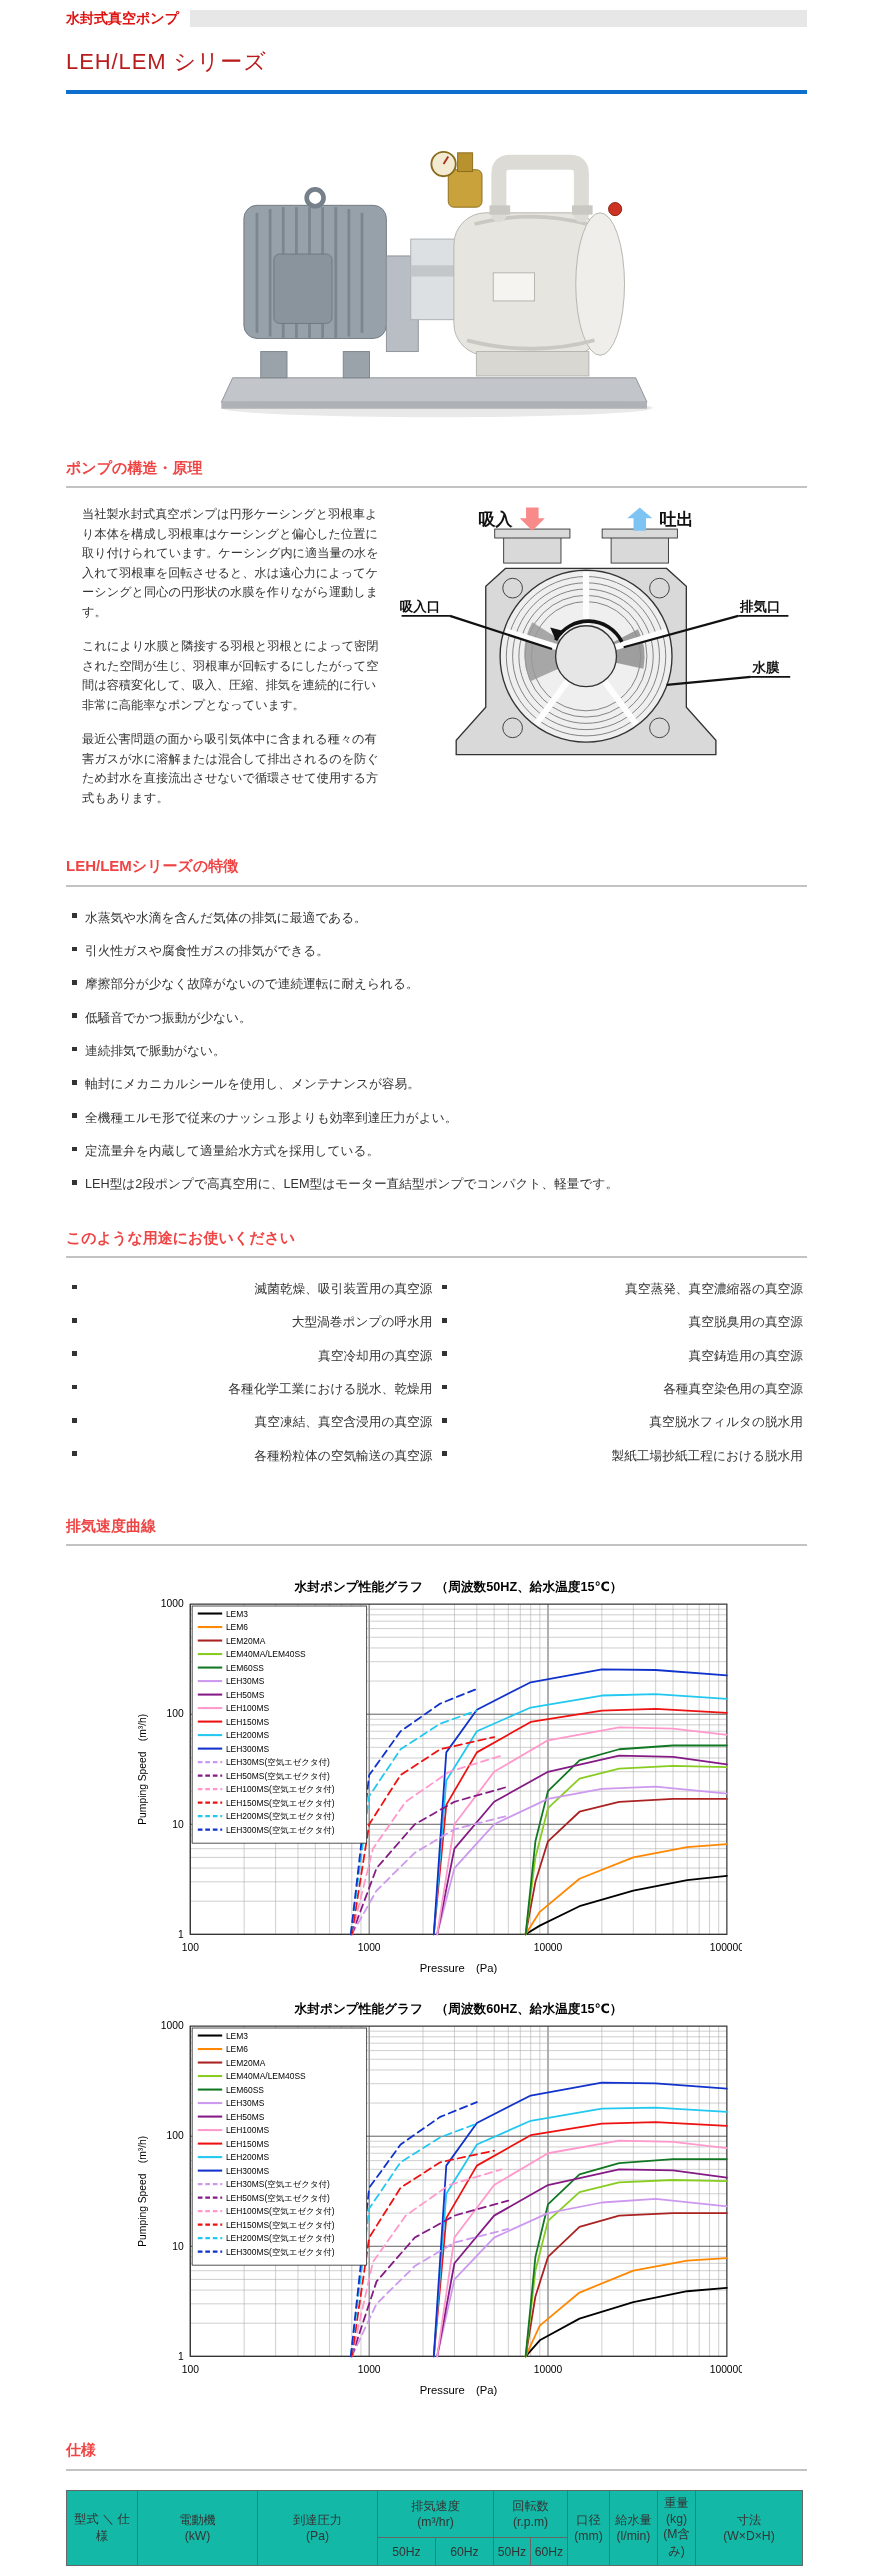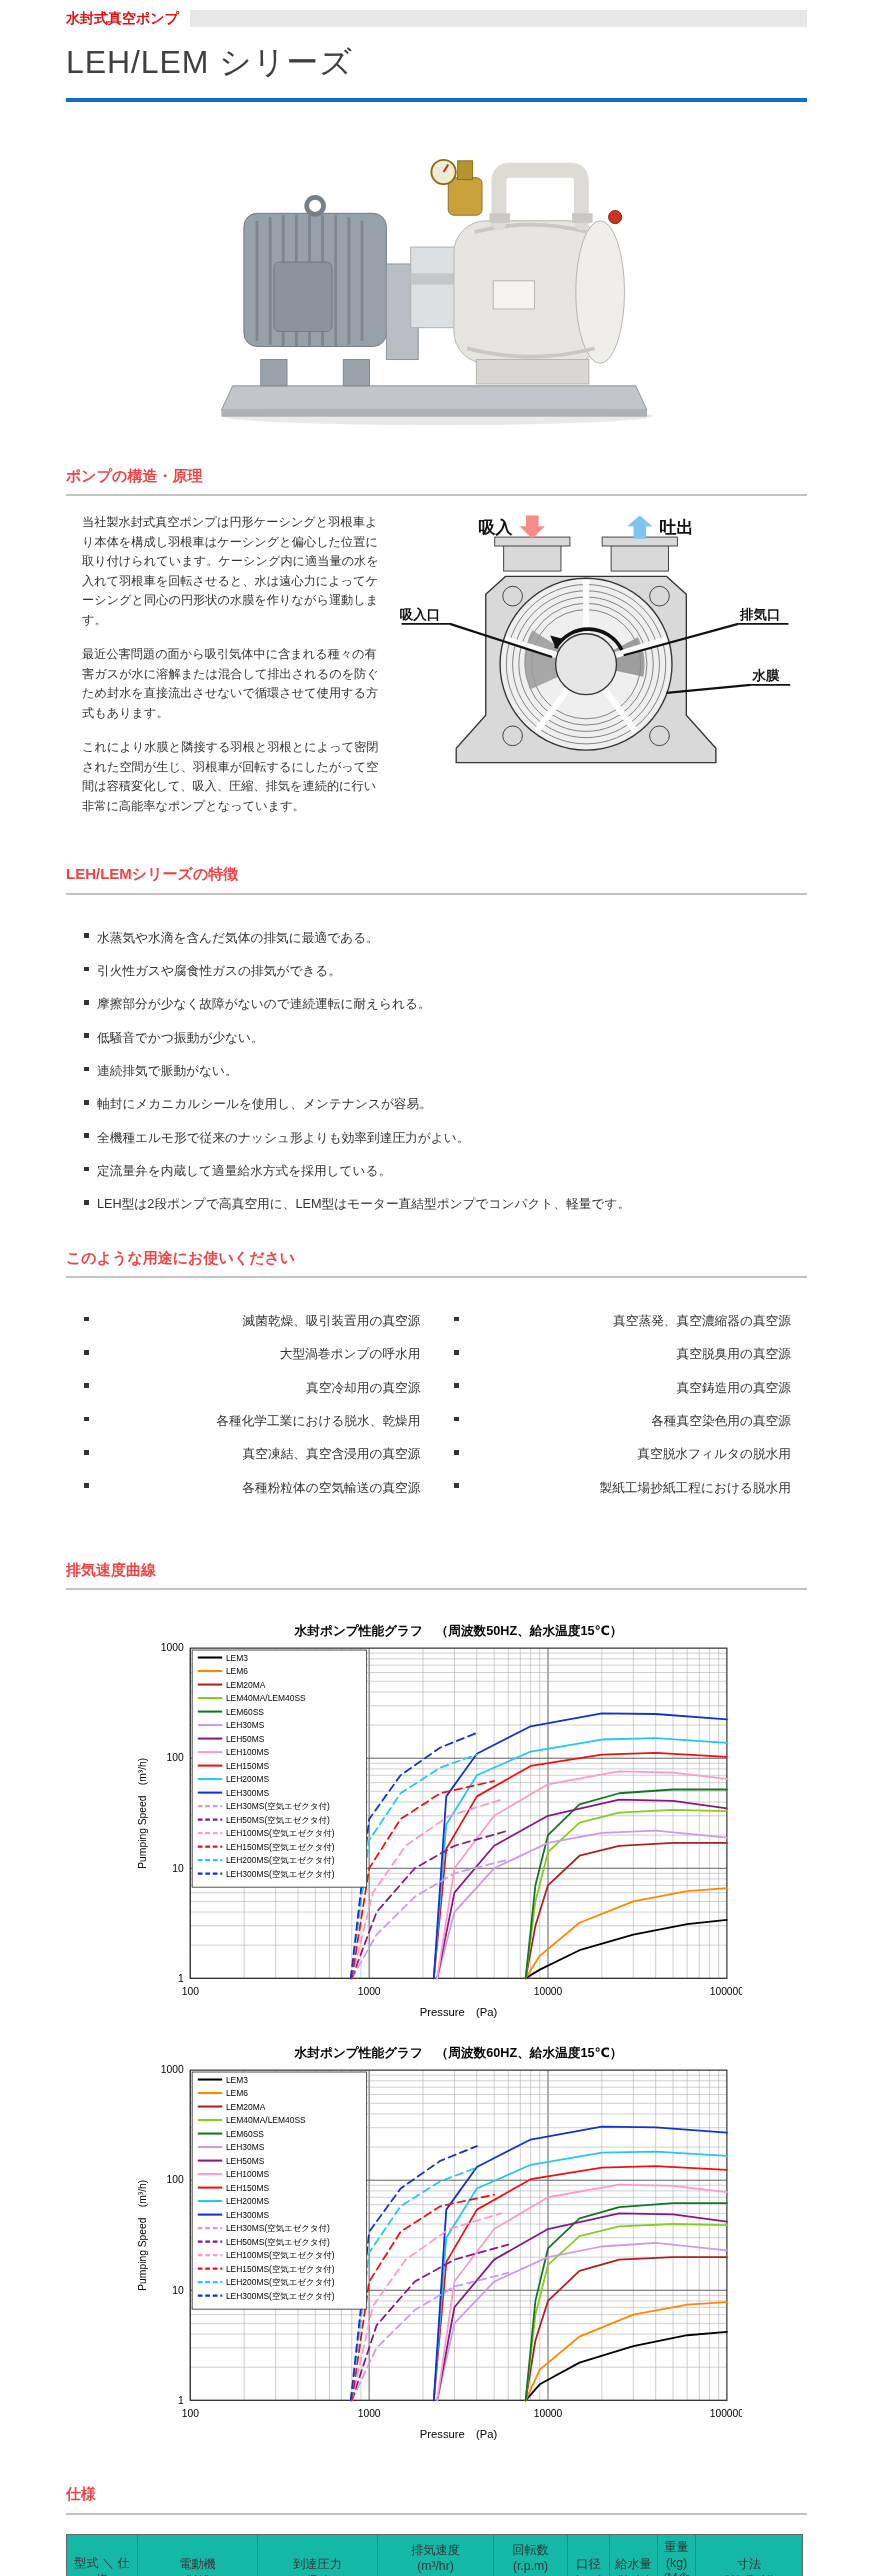--- a/index.html
+++ b/index.html
@@ -2,32 +2,32 @@
 <html lang="ja" style="font-size:15px"><head>
 <meta charset="utf-8">
 <style>
   html,body{margin:0;padding:0;background:#ffffff;}
   body{width:876px;font-family:"Liberation Sans","DejaVu Sans",sans-serif;color:#333;}
   .page{padding:7.5px 22.5px 28px 66px;width:741px;}
   
   .cat-row{display:flex;align-items:center;height:19px;margin-top:1.9px;justify-content:flex-end;}
   .cat-label{color:#dd1111;font-weight:bold;font-size:14px;white-space:nowrap;padding-right:11.3px;}
   .cat-strip{flex:1;height:17px;background:#e7e7e7;}
-  h1.title{font-size:32px;font-weight:400;color:#404040;margin:13px 0 13px 0;letter-spacing:0.9px;}
+  h1.title{font-size:22px;font-weight:400;color:#b91c1c;margin:19px 0 13px 0;letter-spacing:0.9px;}
   .blue-rule{height:3.8px;background:#0d6fce;margin-bottom:20.6px;}
   
   .photo-wrap{display:flex;justify-content:center;margin:9.4px 0 5.6px 0;}
   
   h2.sec{font-size:15px;font-weight:700;color:#ef4444;margin:34px 0 0 0;padding-bottom:8.4px;border-bottom:2.8px solid #c3c3c3;}
   .sec-body{padding-top:17px;font-size:12.2px;line-height:1.6;}
   .structure{display:flex;}
   .structure .paras{width:317px;}
   .structure .paras p{margin:0 0 15px 16px;}
   .structure .diag{flex:1;display:flex;justify-content:center;align-items:flex-start;}
-  ul.blist{list-style:none;margin:16px;padding:0;}
+  ul.blist{list-style:none;margin:4px;padding:0;}
   ul.blist li{position:relative;padding-left:15px;margin:0 0 13px 0;font-size:12.7px;}
   ul.blist li::before{content:"";position:absolute;left:1.9px;top:5.6px;width:4.7px;height:4.7px;background:#333;}
   .apps{display:flex;text-align:right;}
   .apps ul{width:50%;}
   
   .chart-wrap{display:flex;justify-content:center;margin:13px 0 5.6px 0;}
   svg text{font-family:"Liberation Sans","DejaVu Sans",sans-serif;}
   
   .spec-wrap{margin-top:19px;}
   table.spec{border-collapse:collapse;border:1.9px solid #666;font-size:12.2px;width:736px;table-layout:fixed;}
@@ -91,22 +91,22 @@
       <circle cx="247" cy="52" r="13" fill="#f3ead2" stroke="#8a6b1e" stroke-width="2"></circle>
       <line x1="247" y1="52" x2="252" y2="44" stroke="#aa3322" stroke-width="2"></line>
       <circle cx="430" cy="100" r="7" fill="#cc3322" stroke="#882211"></circle>
     </svg>
   </div>
 
   <h2 class="sec">ポンプの構造・原理</h2>
   <div class="sec-body structure">
     <div class="paras">
       <p>当社製水封式真空ポンプは円形ケーシングと羽根車より本体を構成し羽根車はケーシングと偏心した位置に取り付けられています。ケーシング内に適当量の水を入れて羽根車を回転させると、水は遠心力によってケーシングと同心の円形状の水膜を作りながら運動します。</p>
+      <p>これにより水膜と隣接する羽根と羽根とによって密閉された空間が生じ、羽根車が回転するにしたがって空間は容積変化して、吸入、圧縮、排気を連続的に行い非常に高能率なポンプとなっています。</p>
       <p>最近公害問題の面から吸引気体中に含まれる種々の有害ガスが水に溶解または混合して排出されるのを防ぐため封水を直接流出させないで循環させて使用する方式もあります。</p>
-      <p>これにより水膜と隣接する羽根と羽根とによって密閉された空間が生じ、羽根車が回転するにしたがって空間は容積変化して、吸入、圧縮、排気を連続的に行い非常に高能率なポンプとなっています。</p>
     </div>
     <div class="diag">
       <svg width="394" height="263" viewBox="0 0 440 292" style="font-size:13px">
 
         <rect x="118" y="34" width="64" height="30" fill="#d9d9d9" stroke="#333"></rect>
         <rect x="108" y="26" width="84" height="10" fill="#d9d9d9" stroke="#333"></rect>
         <rect x="238" y="34" width="64" height="30" fill="#d9d9d9" stroke="#333"></rect>
         <rect x="228" y="26" width="84" height="10" fill="#d9d9d9" stroke="#333"></rect>
 
         <polygon points="143,2 157,2 157,14 164,14 150,28 136,14 143,14" stroke="none" fill="#f98a8a"></polygon>

